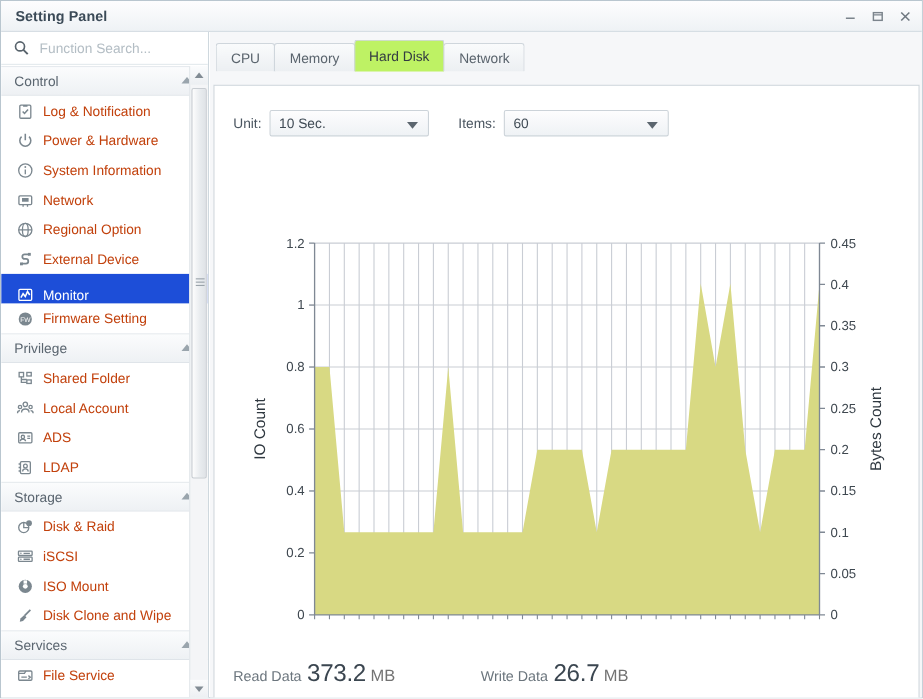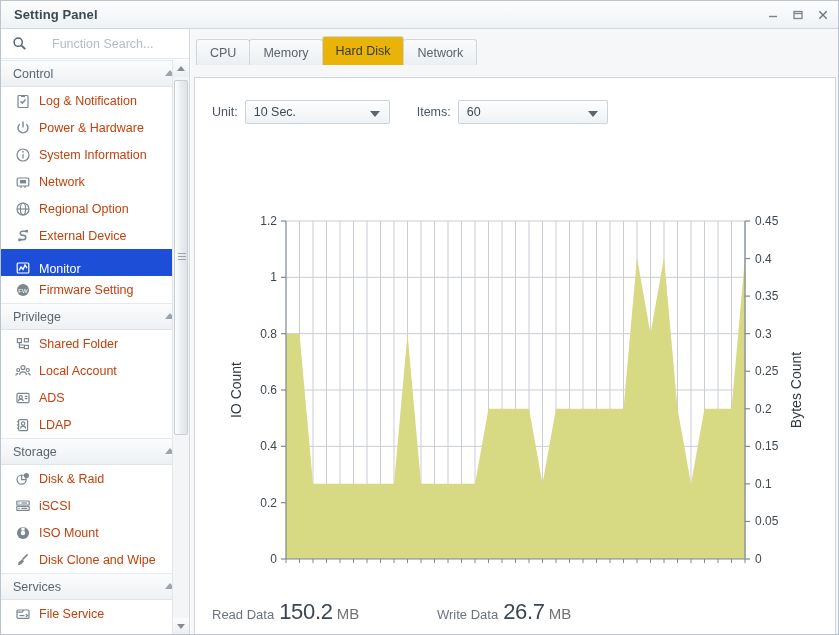--- a/index.html
+++ b/index.html
@@ -53,21 +53,21 @@
   #search-row {
     position: relative;
     height: 30px;
     background: #fff;
     border-bottom: 1px solid #e3e9ed;
     display: flex; align-items: center;
   }
   #search-icon { margin-left: 11px; width: 15px; height: 15px; }
   #search-input {
     border: 0; outline: 0;
-    margin-left: 23px;
+    margin-left: 7px;
     font-size: 12.5px;
     color: #333;
     width: 130px;
     background: transparent;
     font-family: "Liberation Sans", sans-serif;
   }
   #search-input::placeholder { color: #b3bdc4; }
 
   #nav {
     position: absolute; top: 31px; left: 0;
@@ -167,21 +167,21 @@
     display: flex; align-items: center;
     font-size: 12.5px; color: #5a646d;
     background: linear-gradient(#fafbfc,#eceff2);
     border: 1px solid #cfd6dc;
     border-bottom: none;
     border-radius: 3px 3px 0 0;
     margin-right: -1px;
     cursor: default;
   }
   .tab.active {
-    background: #eab308;
+    background: #bef264;
     color: #333b42;
     height: 29px;
     border-color: #cfd6dc;
     position: relative; z-index: 3;
   }
   #panel {
     position: absolute; left: 3px; top: 35px;
     width: 642px; height: 566px;
     background: #ffffff;
     border: 1px solid #cfd6dc;
@@ -637,21 +637,21 @@
               <text x="259" y="452" font-size="12" fill="#3f4850" font-family="&quot;Liberation Sans&quot;, sans-serif">Read (MB)</text>
               <rect x="334.4" y="444" width="9" height="9" fill="#9aac2a"></rect>
               <text x="348.4" y="452" font-size="12" fill="#3f4850" font-family="&quot;Liberation Sans&quot;, sans-serif">Write (MB)</text>
             </g>
           </svg>
       </div>
 
       <div id="summary">
         <div class="sum-block" id="sum-read">
           <span class="sum-cap">Read Data</span>
-          <span class="sum-num">150.2</span>
+          <span class="sum-num">373.2</span>
           <span class="sum-unit">MB</span>
         </div>
         <div class="sum-block" id="sum-write">
           <span class="sum-cap">Write Data</span>
           <span class="sum-num">26.7</span>
           <span class="sum-unit">MB</span>
         </div>
       </div>
 
     </div>

